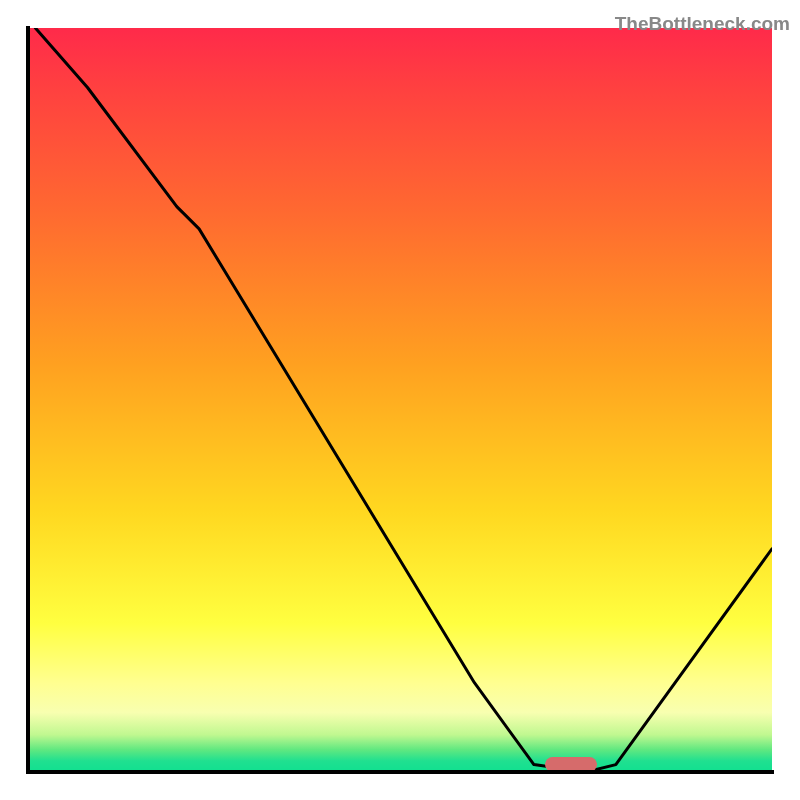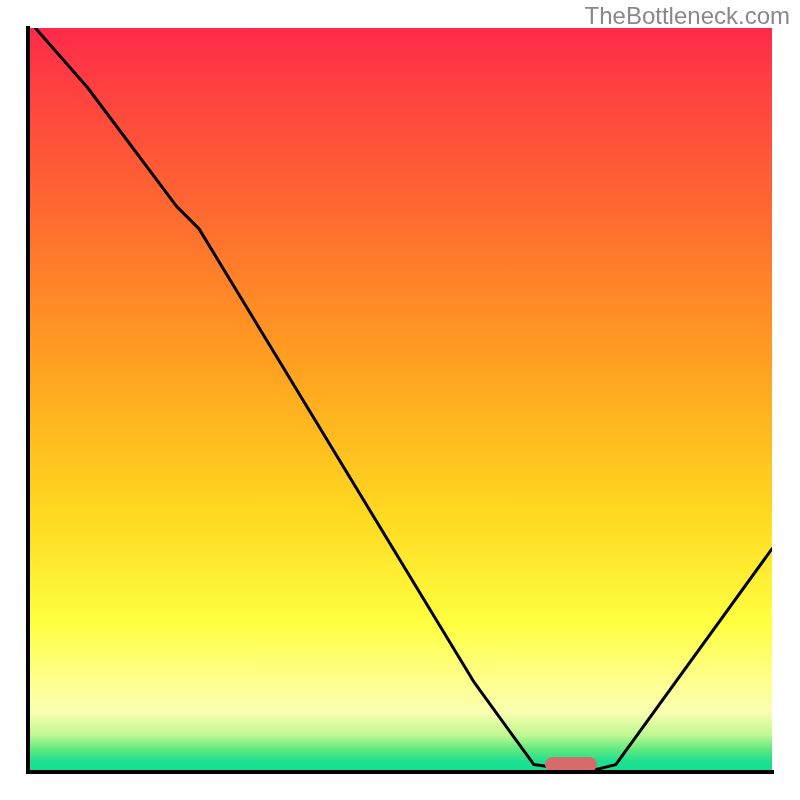--- a/index.html
+++ b/index.html
@@ -6,24 +6,24 @@
     margin: 0;
     padding: 0;
     width: 800px;
     height: 800px;
     background: #ffffff;
     position: relative;
     font-family: Arial, sans-serif;
   }
   .watermark {
     position: absolute;
-    top: 2px;
+    top: 13px;
     right: 10px;
-    font-size: 24px;
-    font-weight: normal;
+    font-size: 19px;
+    font-weight: bold;
     color: #888888;
     z-index: 10;
   }
   .plot-area {
     position: absolute;
     left: 28px;
     top: 28px;
     width: 744px;
     height: 744px;
     box-sizing: border-box;

